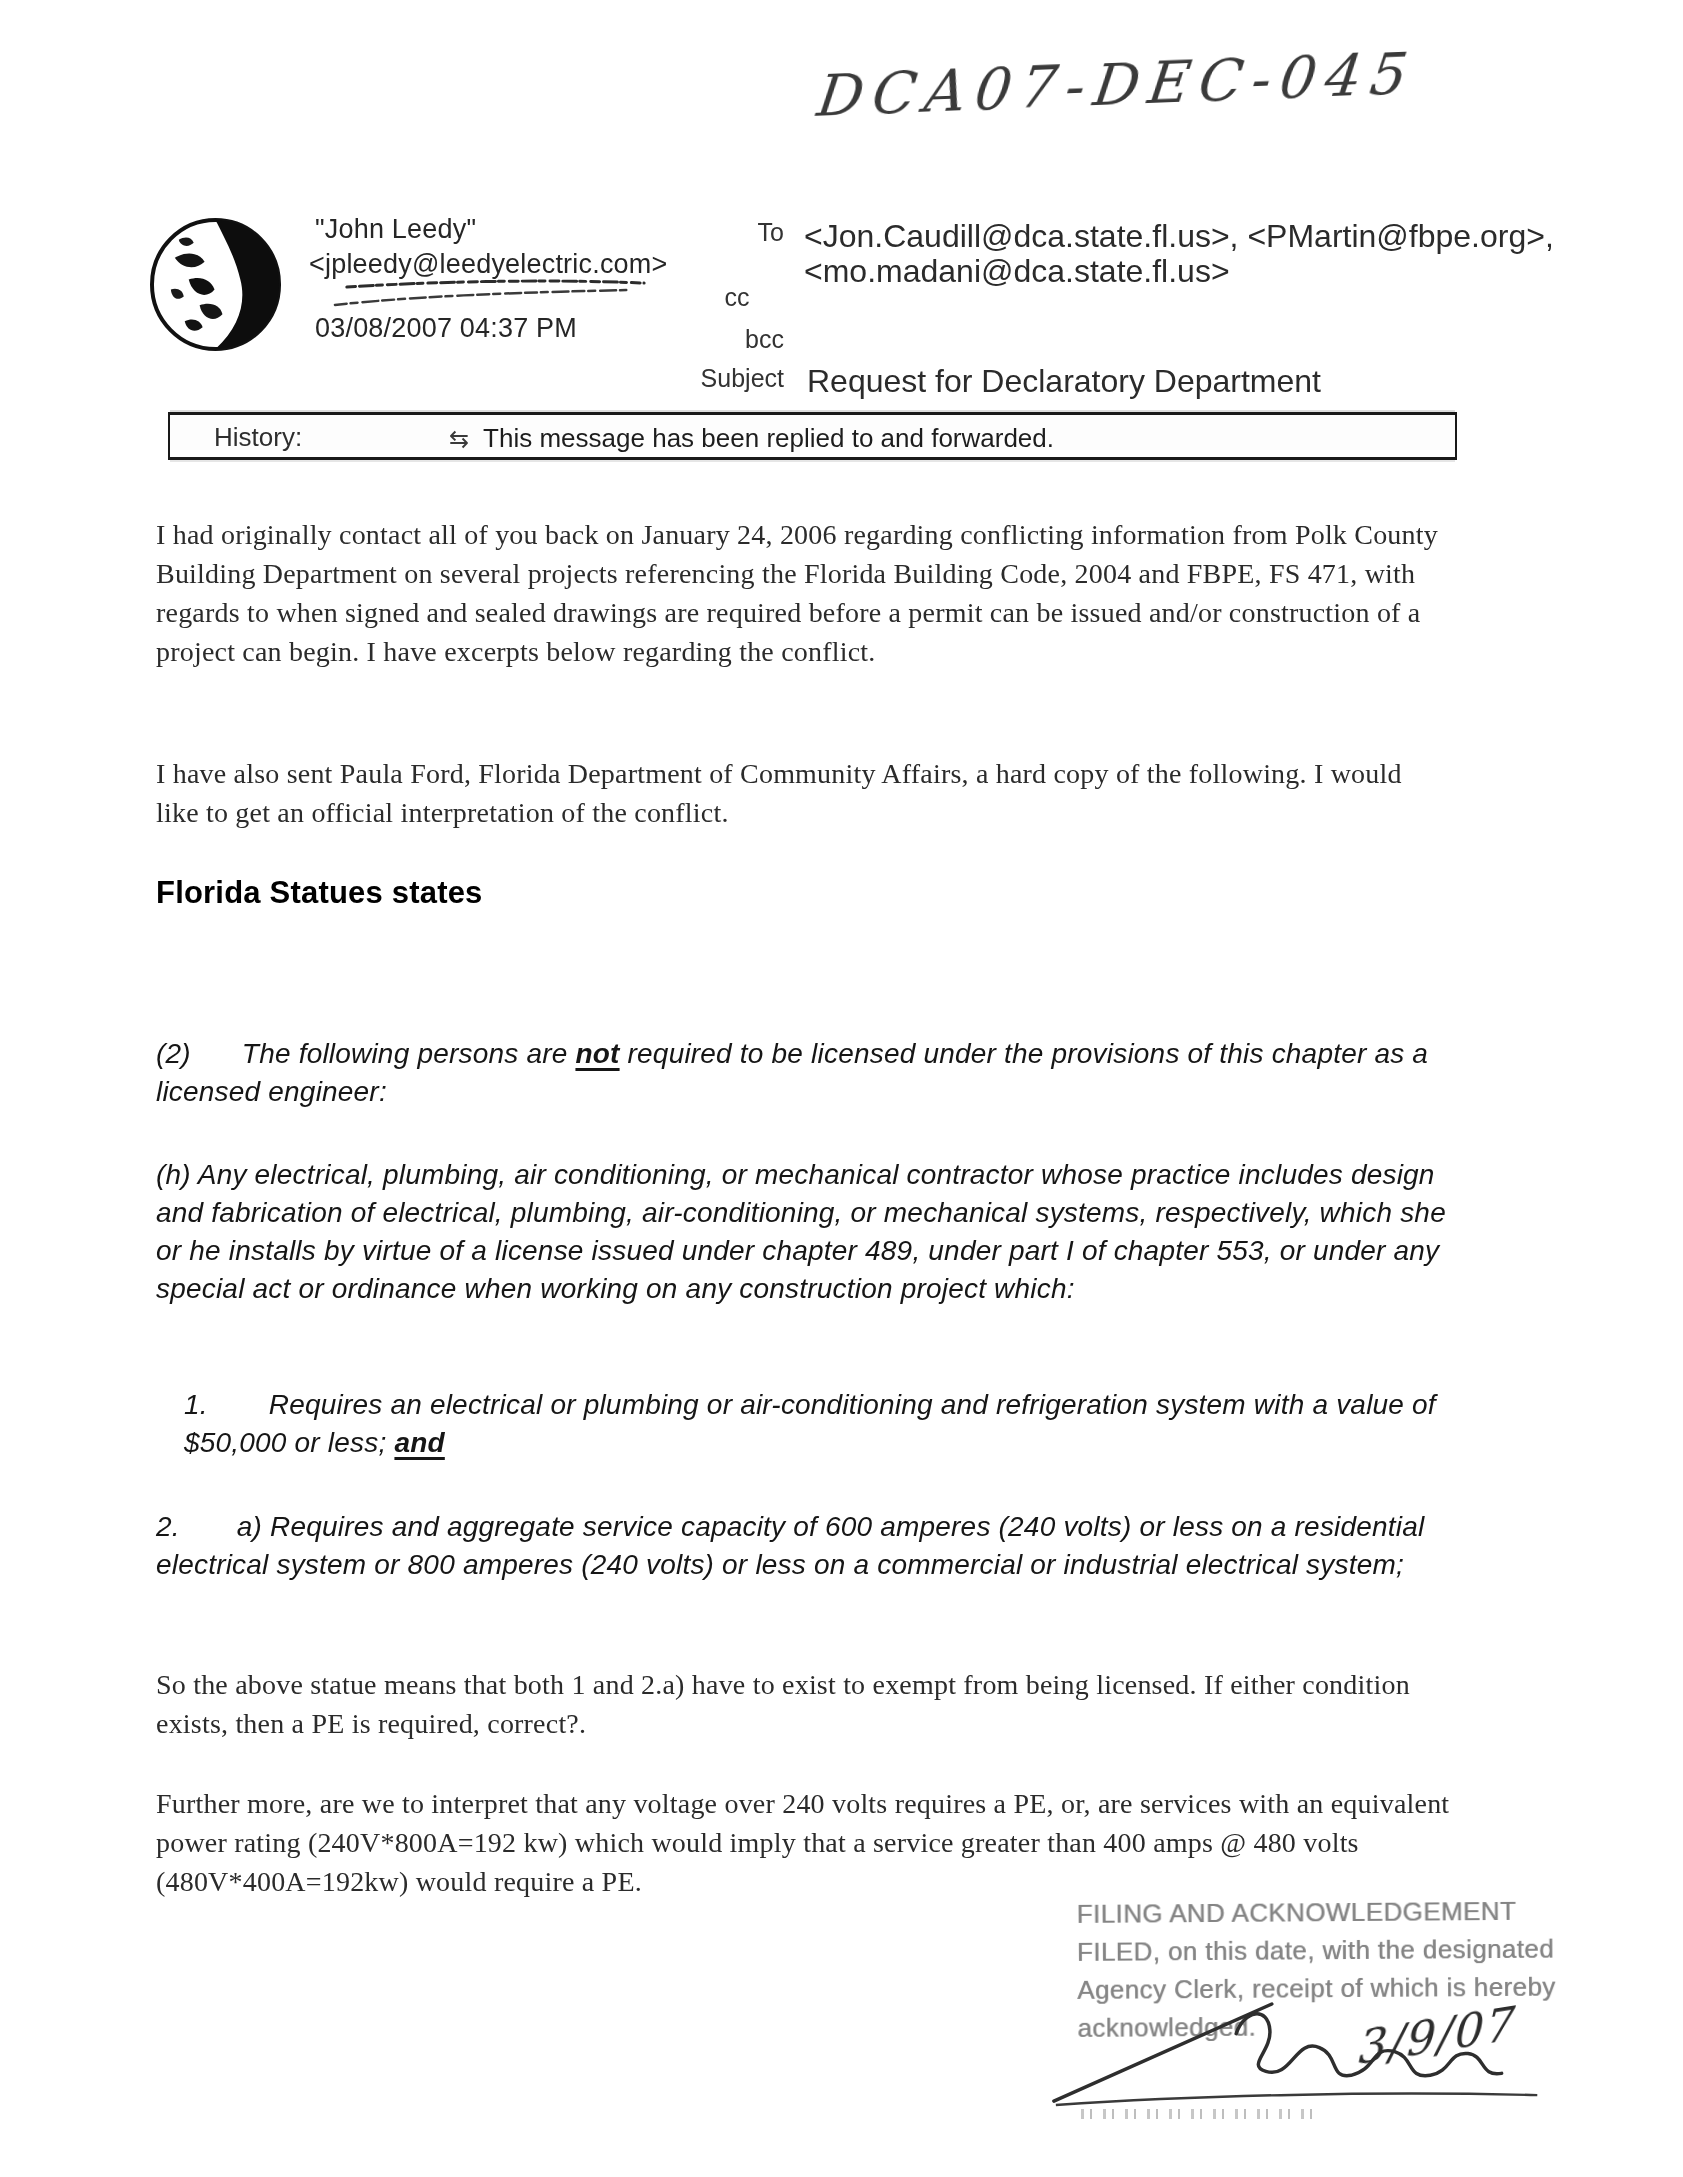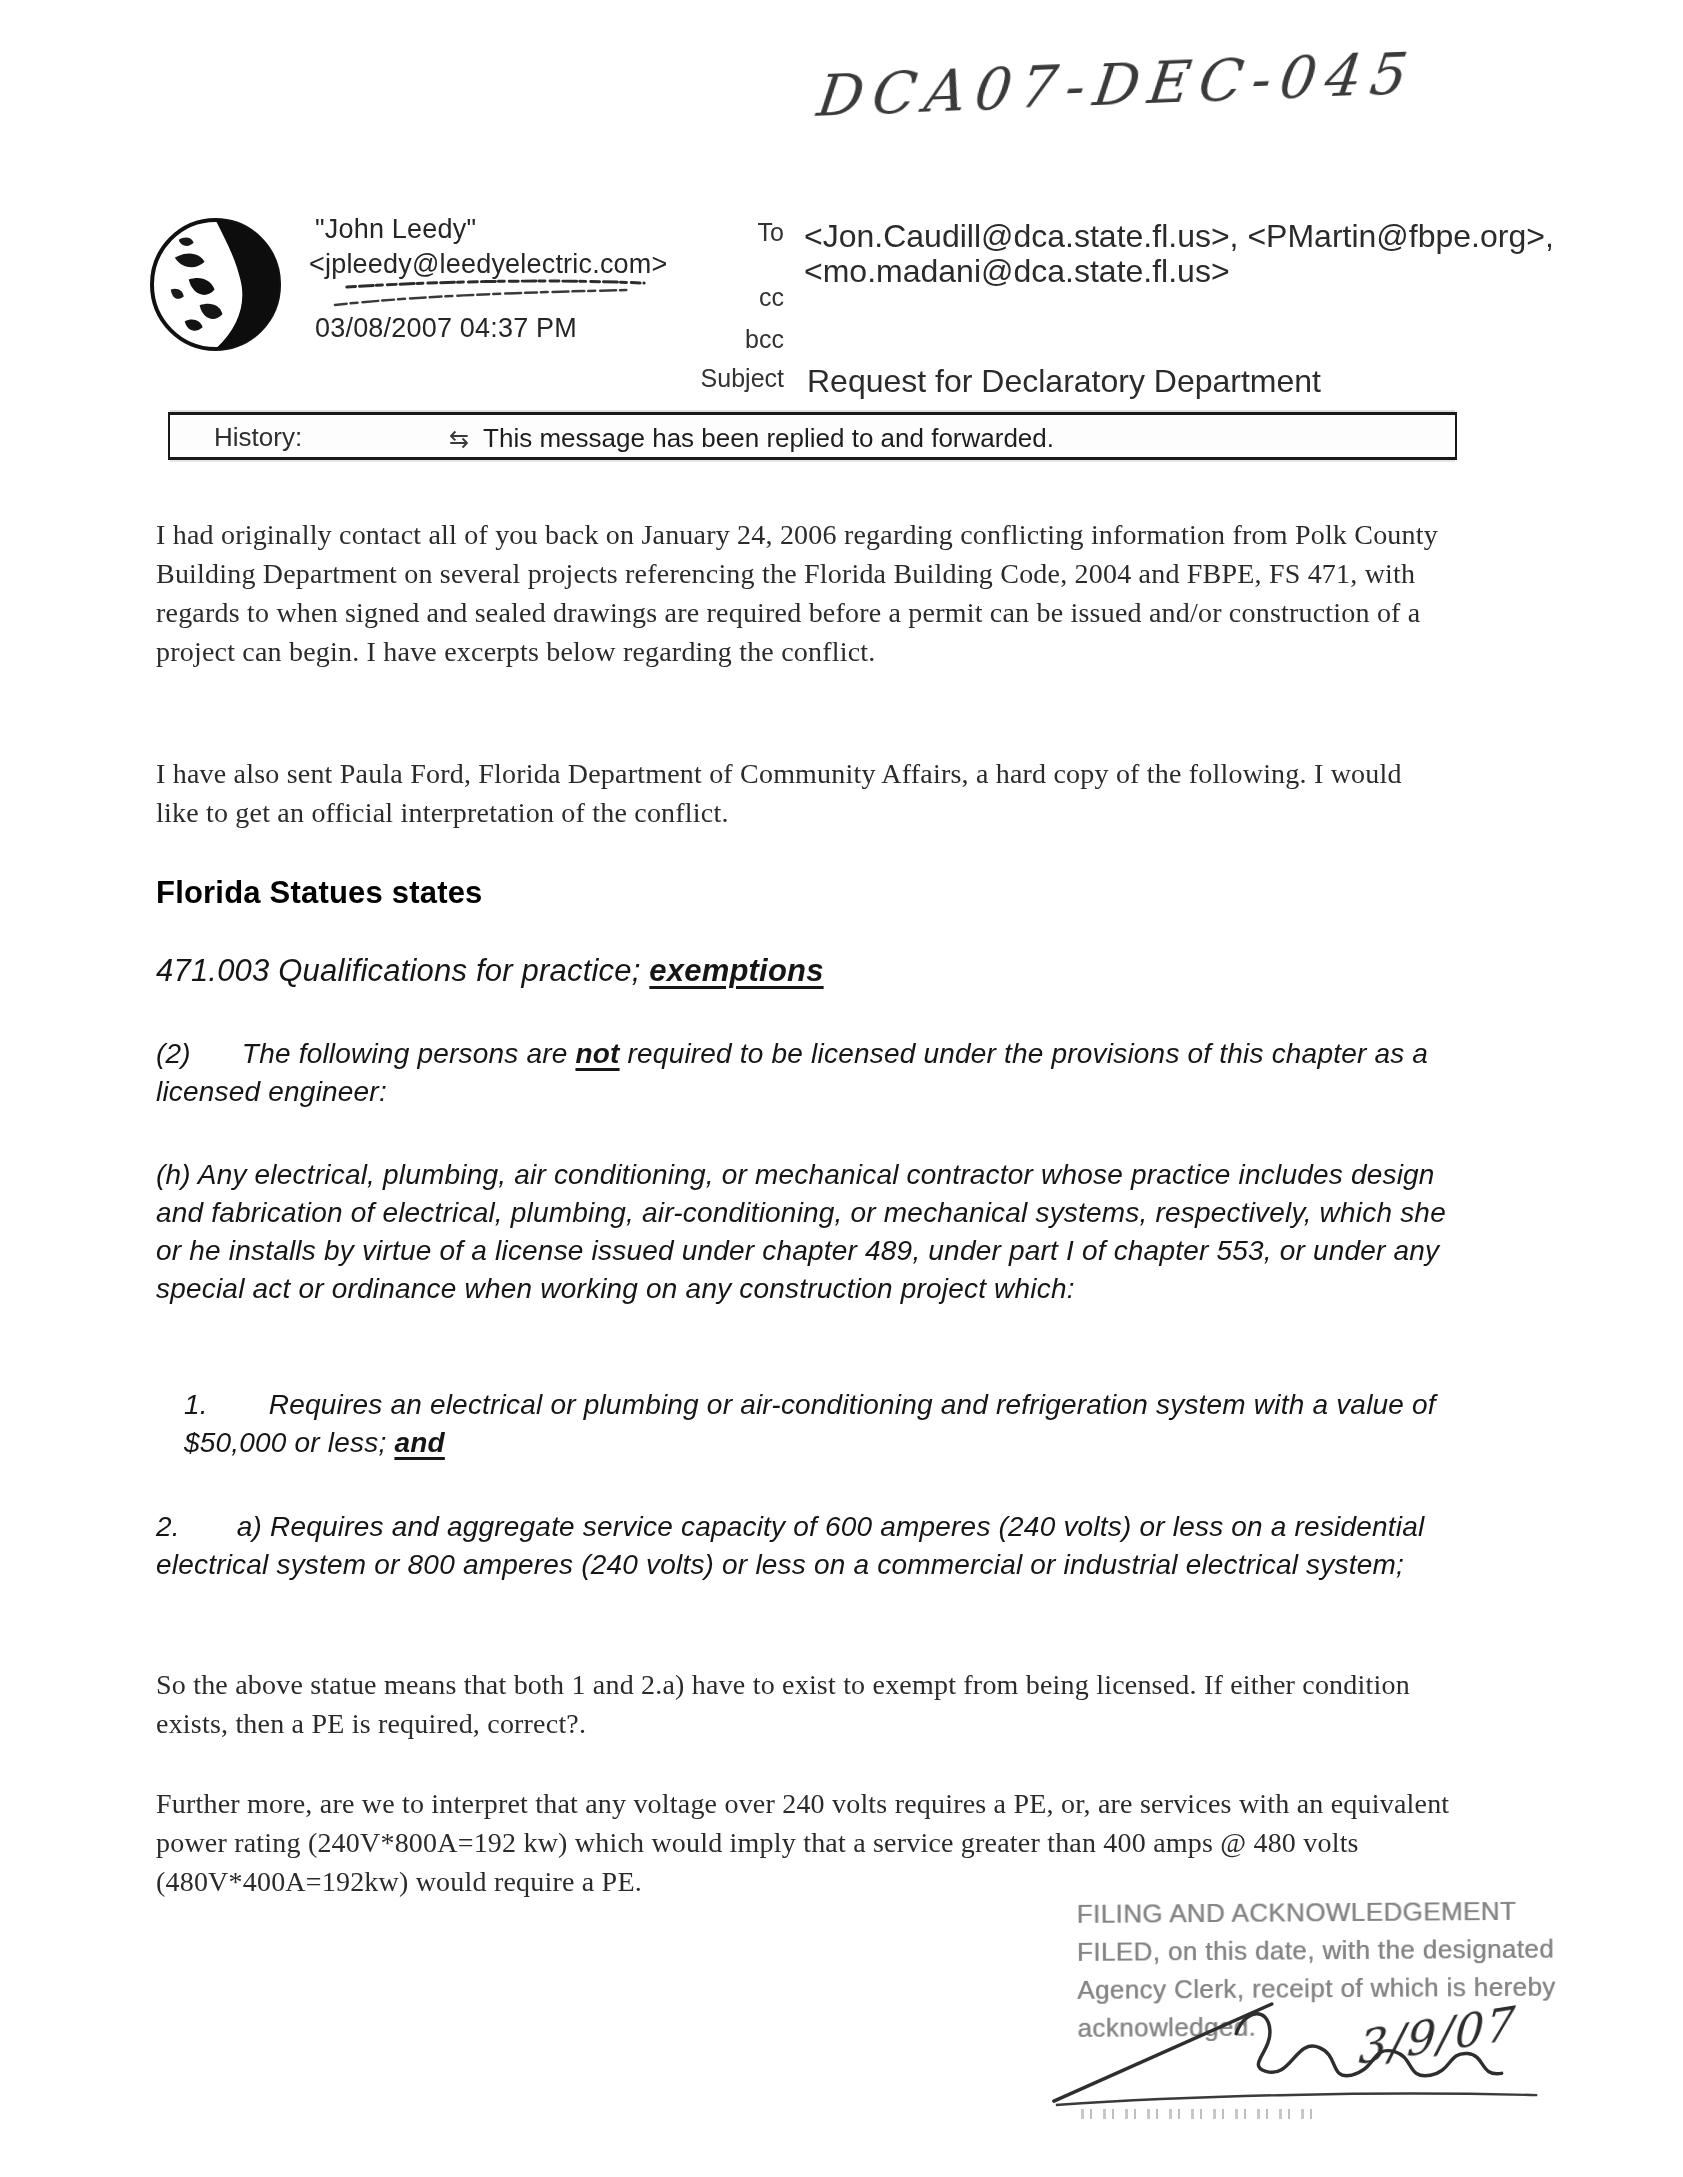--- a/index.html
+++ b/index.html
@@ -133,42 +133,39 @@
   <svg class="abs" style="left:329px; top:279px;" width="327" height="32" viewBox="0 0 330 32">
     <path d="M18 8 C 110 2, 230 0, 318 4" stroke="#2c2c2c" stroke-width="3" fill="none" stroke-dasharray="9 4 14 3 6 5" stroke-linecap="round"></path>
     <path d="M6 26 C 100 16, 210 13, 300 11" stroke="#3a3a3a" stroke-width="2.5" fill="none" stroke-dasharray="12 4 7 5 16 4" stroke-linecap="round"></path>
   </svg>
   <div class="abs hdr-text" style="left:315px; top:313px;">03/08/2007 04:37 PM</div>
 
   <div class="abs hdr-label" style="left:690px; top:218px;">To</div>
   <div class="abs addr" style="left:804px; top:218px;">&lt;Jon.Caudill@dca.state.fl.us&gt;, &lt;PMartin@fbpe.org&gt;,</div>
   <div class="abs addr" style="left:804px; top:253px;">&lt;mo.madani@dca.state.fl.us&gt;</div>
 
-  <div class="abs hdr-label" style="left:690px; top:283px;">cc</div>
+  <div class="abs hdr-label" style="left:690px; top:283px;text-align:center;">cc</div>
   <div class="abs hdr-label" style="left:690px; top:325px;">bcc</div>
 
   <div class="abs hdr-label" style="left:690px; top:364px;">Subject</div>
   <div class="abs addr" style="left:807px; top:363px;">Request for Declaratory Department</div>
 
   <div class="abs history-box" style="left:168px; top:412px; width:1289px; height:48px;">
     <div class="abs history-label" style="left:44px; top:7px;">History:</div>
     <div class="abs" style="left:279px; top:8px; white-space:nowrap;">
       <span class="history-icon-glyph">⇆</span><span class="history-text">This message has been replied to and forwarded.</span>
     </div>
   </div>
 
   <div class="abs serif-para" style="left:156px; top:515px; width:1287px;">I had originally contact all of you back on January 24, 2006 regarding conflicting information from Polk County Building Department on several projects referencing the Florida Building Code, 2004 and FBPE, FS 471, with regards to when signed and sealed drawings are required before a permit can be issued and/or construction of a project can begin.  I have excerpts below regarding the conflict.</div>
 
   <div class="abs serif-para" style="left:156px; top:754px; width:1287px;">I have also sent Paula Ford, Florida Department of Community Affairs, a hard copy of the following. I would like to get an official interpretation of the conflict.</div>
 
   <div class="abs sans-heading" style="left:156px; top:875px;">Florida Statues states</div>
 
-  <div class="abs sans-quote quote-title" style="left:156px; top:952px; width:1307px;">
-    <span>471.003 Qualifications for practice; </span><span class="emph">exemptions</span>
-  </div>
 
   <div class="abs sans-quote" style="left:156px; top:1035px; width:1287px;">
     <span>(2)</span><span class="tab-sp"></span><span>The following persons are </span><span class="emph">not</span><span> required to be licensed under the provisions of this chapter as a licensed engineer:</span>
   </div>
 
   <div class="abs sans-quote" style="left:156px; top:1156px; width:1297px;">(h) Any electrical, plumbing, air conditioning, or mechanical contractor whose practice includes design and fabrication of electrical, plumbing, air-conditioning, or mechanical systems, respectively, which she or he installs by virtue of a license issued under chapter 489, under part I of chapter 553, or under any special act or ordinance when working on any construction project which:</div>
 
   <div class="abs sans-quote" style="left:156px; top:1386px; width:1287px;margin-left:28px;">
     <span>1.</span><span class="tab-sp" style="width:61px;"></span><span>Requires an electrical or plumbing or air-conditioning and refrigeration system with a value of $50,000 or less; </span><span class="emph">and</span>
   </div>

